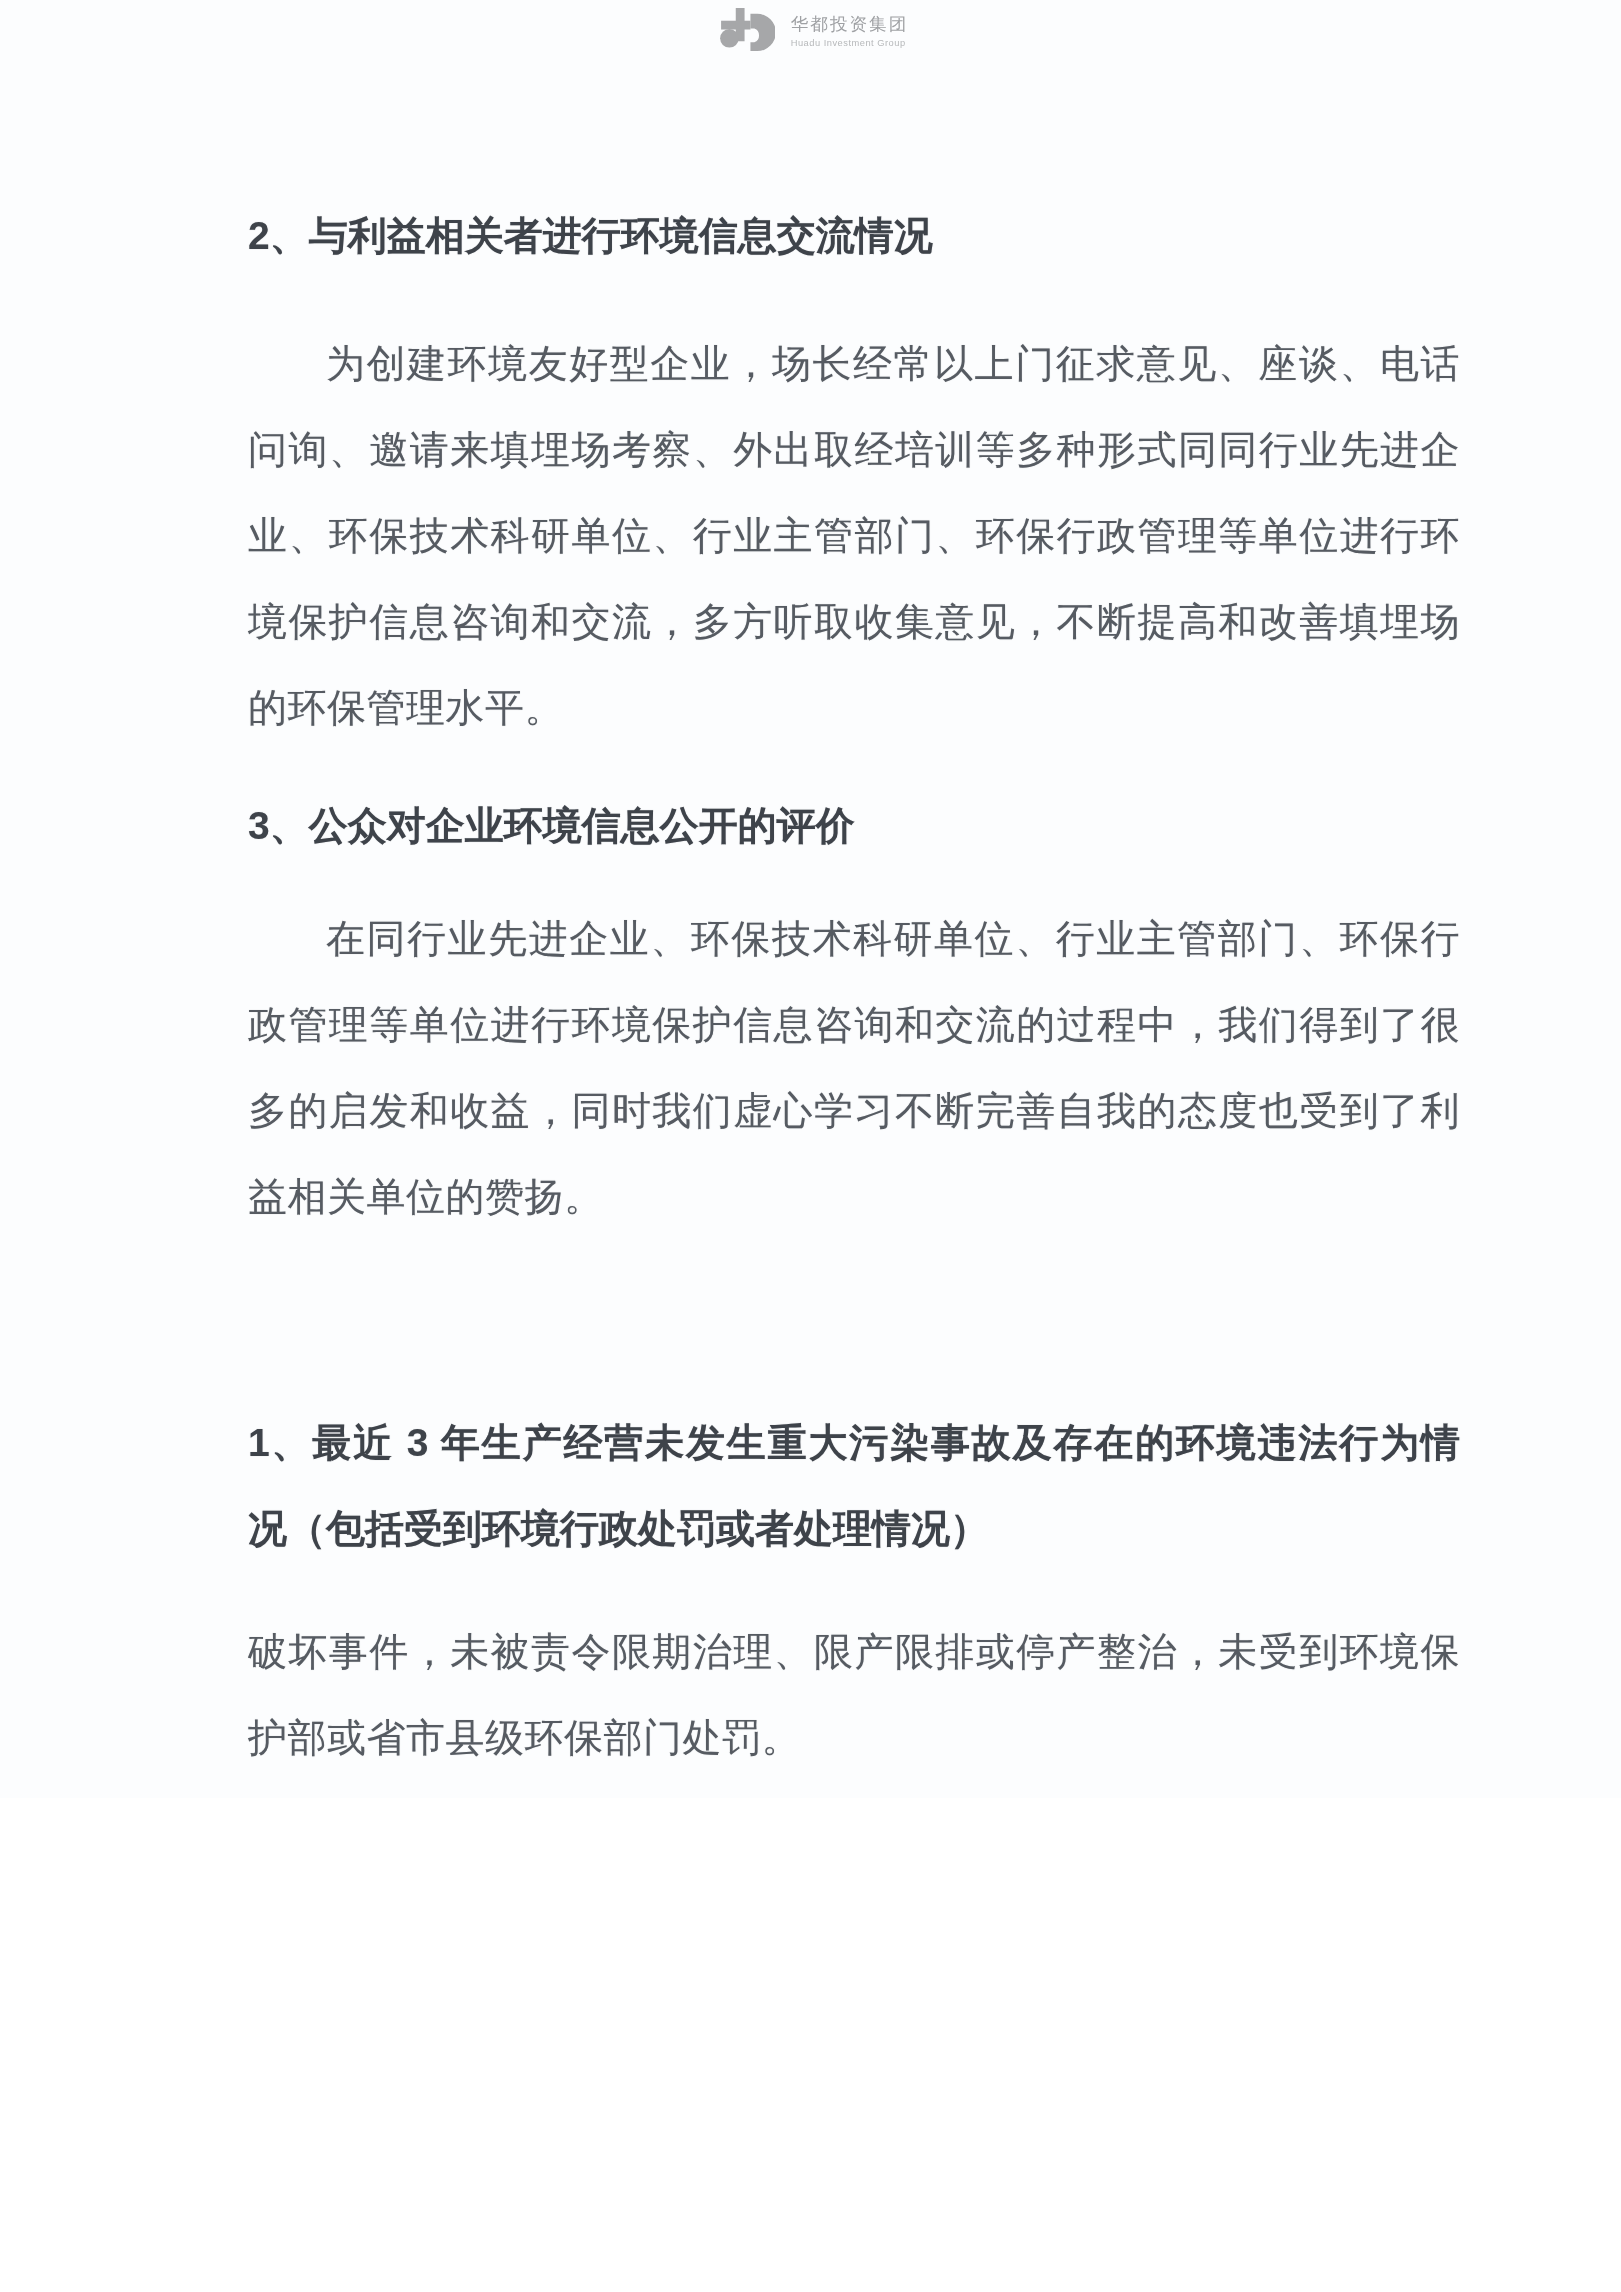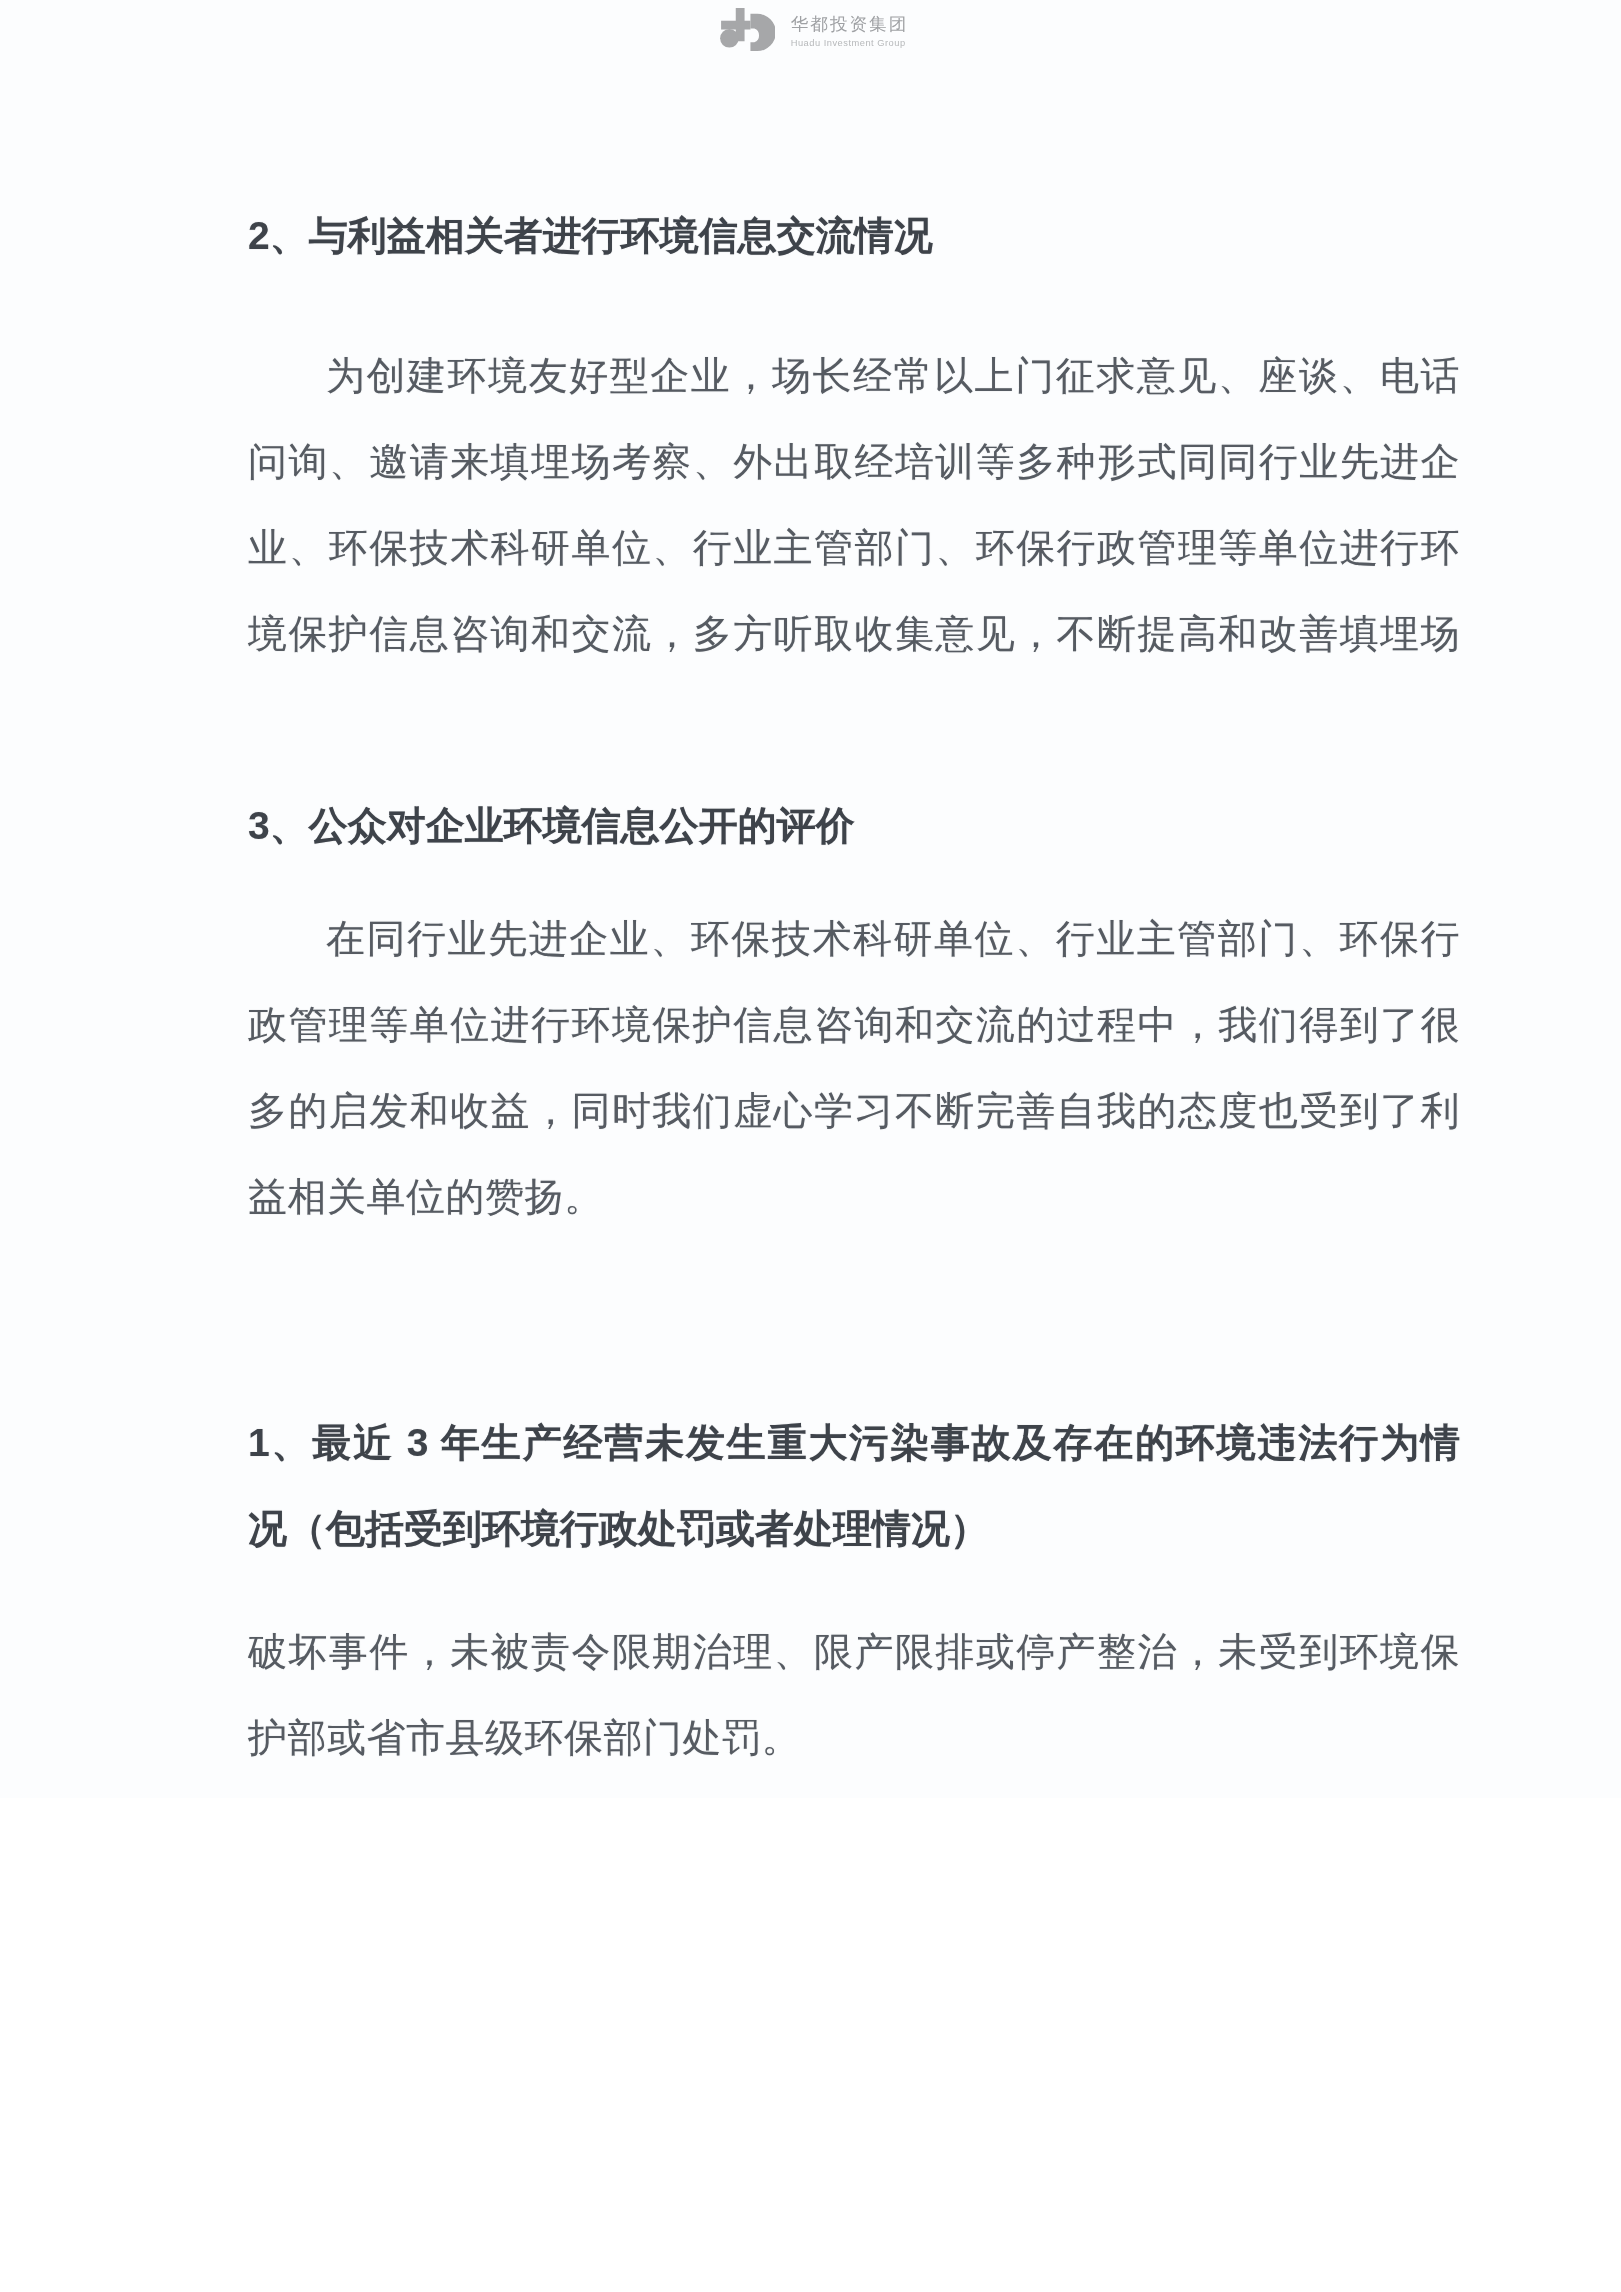--- a/index.html
+++ b/index.html
@@ -69,25 +69,26 @@
       </g>
     </svg>
     <div class="logo-text">
       <div class="logo-cn">华都投资集团</div>
       <div class="logo-en">Huadu Investment Group</div>
     </div>
   </header>
 
   <div class="content-block heading" style="top:212px;">2、与利益相关者进行环境信息交流情况</div>
 
-  <div class="content-block para" style="top:333px;">
+  <div class="content-block para" style="top:321px;">
     <div class="line first">为创建环境友好型企业，场长经常以上门征求意见、座谈、电话</div>
     <div class="line">问询、邀请来填埋场考察、外出取经培训等多种形式同同行业先进企</div>
     <div class="line">业、环保技术科研单位、行业主管部门、环保行政管理等单位进行环</div>
     <div class="line">境保护信息咨询和交流，多方听取收集意见，不断提高和改善填埋场</div>
+    <div class="line last">的环保管理水平。</div>
   </div>
 
   <div class="content-block heading" style="top:802px;">3、公众对企业环境信息公开的评价</div>
 
   <div class="content-block para" style="top:896px;">
     <div class="line first">在同行业先进企业、环保技术科研单位、行业主管部门、环保行</div>
     <div class="line">政管理等单位进行环境保护信息咨询和交流的过程中，我们得到了很</div>
     <div class="line">多的启发和收益，同时我们虚心学习不断完善自我的态度也受到了利</div>
     <div class="line last">益相关单位的赞扬。</div>
   </div>

